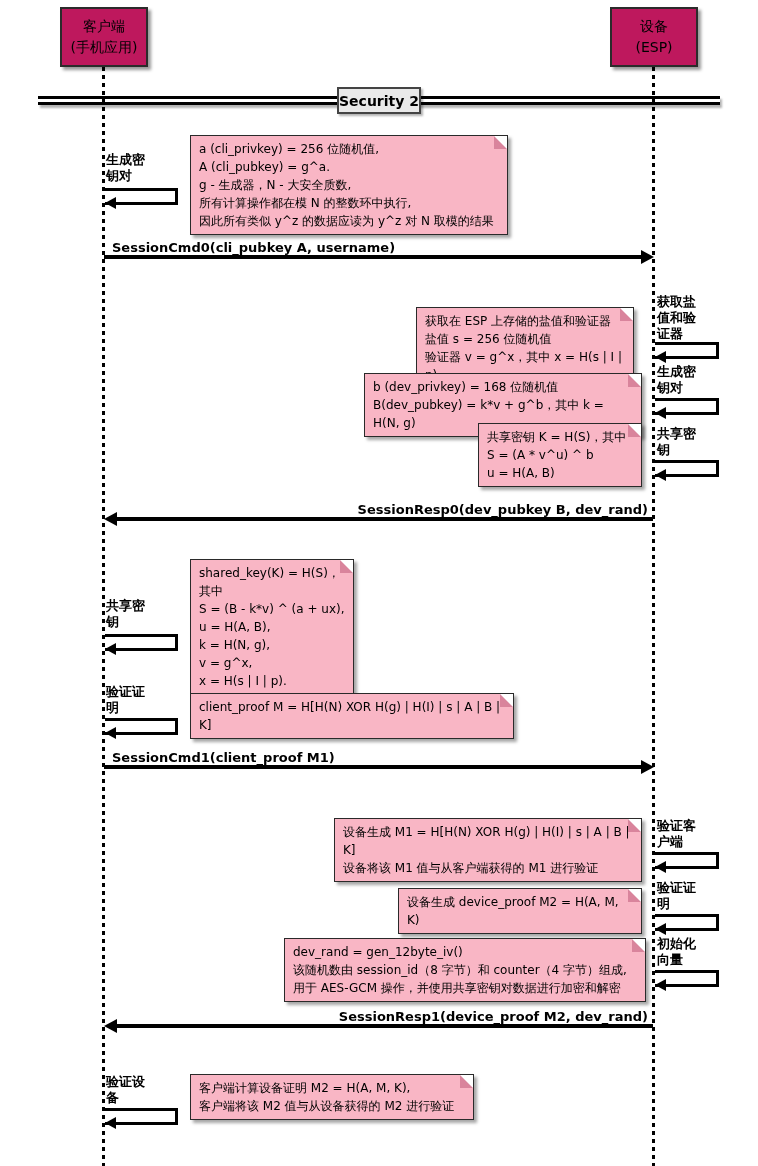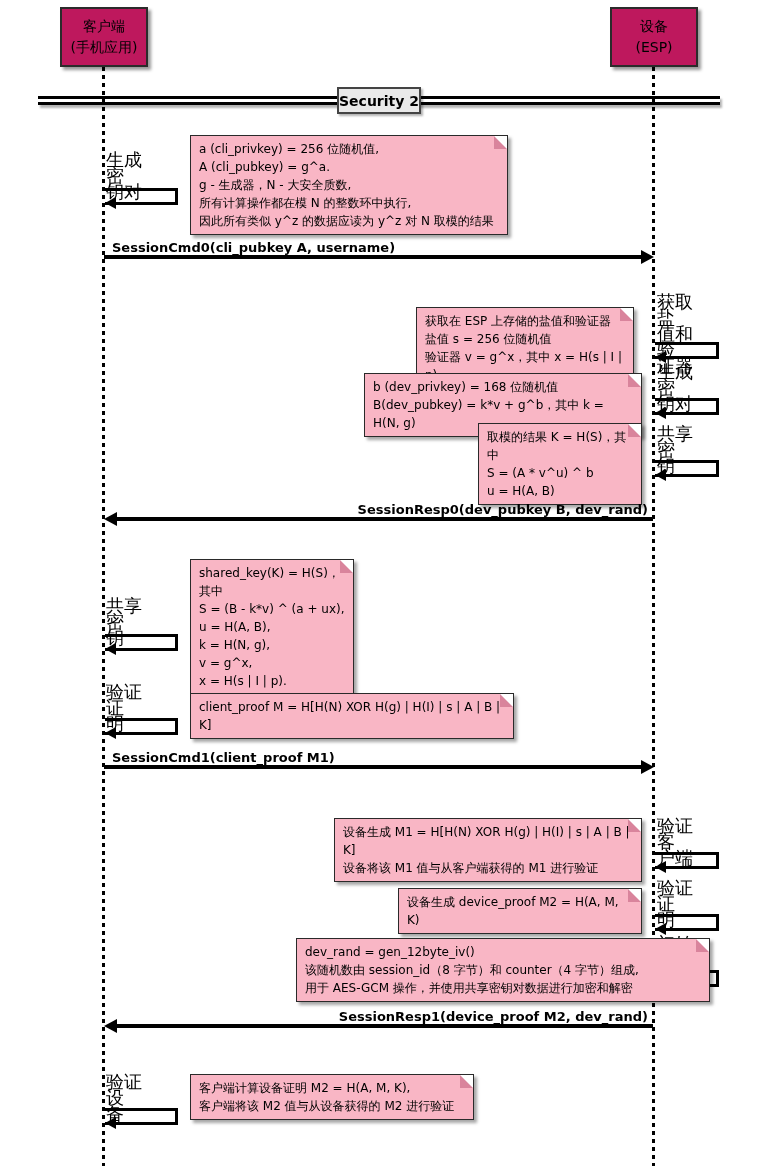--- a/index.html
+++ b/index.html
@@ -26,21 +26,21 @@
     box-shadow:2px 2px 2px rgba(0,0,0,0.30);
     font-weight:bold; font-size:14px; display:flex; align-items:center; justify-content:center; z-index:2;text-align:right;
   }
 
   .msg-label { position:absolute; font-weight:bold; font-size:13px; white-space:nowrap; z-index:2; }
   .msg-label.right { }
   .msg-line { position:absolute; height:4px; background:#000; z-index:1; }
   .head-right { position:absolute; width:0; height:0; border-left:13px solid #000; border-top:7px solid transparent; border-bottom:7px solid transparent; z-index:2; }
   .head-left  { position:absolute; width:0; height:0; border-right:13px solid #000; border-top:7px solid transparent; border-bottom:7px solid transparent; z-index:2; }
 
-  .self-label { position:absolute; font-weight:normal; font-size:18px; line-height:16px; white-space:pre-line; z-index:2; }
+  .self-label { position:absolute; font-weight:bold; font-size:13px; line-height:16px; white-space:pre-line; z-index:2; }
   .self-loop  { position:absolute; height:17px; border-top:3px solid #000; border-right:3px solid #000; border-bottom:3px solid #000; z-index:1; }
   .loop-head  { position:absolute; width:0; height:0; border-right:11px solid #000; border-top:6px solid transparent; border-bottom:6px solid transparent; z-index:2; }
 
   .note {
     position:absolute; background:var(--note-bg,#f9b6c5); border:1px solid #2a2a2a;
     padding:4px 8px; font-size:12px; line-height:18px; white-space:pre-line;
     box-shadow:3px 3px 3px rgba(0,0,0,0.35); z-index:2;
   }
   .note::before {
     content:""; position:absolute; top:0; right:0;
@@ -91,21 +91,21 @@
 钥对</div>
   <div class="self-loop" style="left:655px;top:398px;width:64px"></div>
   <div class="loop-head" style="left:655px;top:407px"></div>
   <div class="note" style="left:364px;top:373px;width:278px">b (dev_privkey) = 168 位随机值
 B(dev_pubkey) = k*v + g^b，其中 k = H(N, g)</div>
 
   <div class="self-label" style="left:657px;top:426px;width:46px">共享密
 钥</div>
   <div class="self-loop" style="left:655px;top:460px;width:64px"></div>
   <div class="loop-head" style="left:655px;top:469px"></div>
-  <div class="note" style="left:478px;top:423px;width:164px">取模的结果 K = H(S)，其中
+  <div class="note" style="left:478px;top:423px;width:164px">共享密钥 K = H(S)，其中
 S = (A * v^u) ^ b
 u = H(A, B)</div>
 
   <div class="msg-label right" style="right:110px;top:502px">SessionResp0(dev_pubkey B, dev_rand)</div>
   <div class="msg-line" style="left:117px;top:517px;width:536px"></div>
   <div class="head-left" style="left:104px;top:512px"></div>
 
   <div class="self-label" style="left:106px;top:598px;width:46px">共享密
 钥</div>
   <div class="self-loop" style="left:105px;top:634px;width:73px"></div>
@@ -137,21 +137,21 @@
   <div class="self-label" style="left:657px;top:880px;width:46px">验证证
 明</div>
   <div class="self-loop" style="left:655px;top:914px;width:64px"></div>
   <div class="loop-head" style="left:655px;top:923px"></div>
   <div class="note" style="left:398px;top:888px;width:244px">设备生成 device_proof M2 = H(A, M, K)</div>
 
   <div class="self-label" style="left:657px;top:936px;width:46px">初始化
 向量</div>
   <div class="self-loop" style="left:655px;top:970px;width:64px"></div>
   <div class="loop-head" style="left:655px;top:979px"></div>
-  <div class="note" style="left:296px;top:938px;width:414px">dev_rand = gen_12byte_iv()
+  <div class="note" style="left:284px;top:938px;width:362px">dev_rand = gen_12byte_iv()
 该随机数由 session_id（8 字节）和 counter（4 字节）组成,
 用于 AES-GCM 操作，并使用共享密钥对数据进行加密和解密</div>
 
   <div class="msg-label right" style="right:110px;top:1009px">SessionResp1(device_proof M2, dev_rand)</div>
   <div class="msg-line" style="left:117px;top:1024px;width:536px"></div>
   <div class="head-left" style="left:104px;top:1019px"></div>
 
   <div class="self-label" style="left:106px;top:1074px;width:46px">验证设
 备</div>
   <div class="self-loop" style="left:105px;top:1108px;width:73px"></div>

